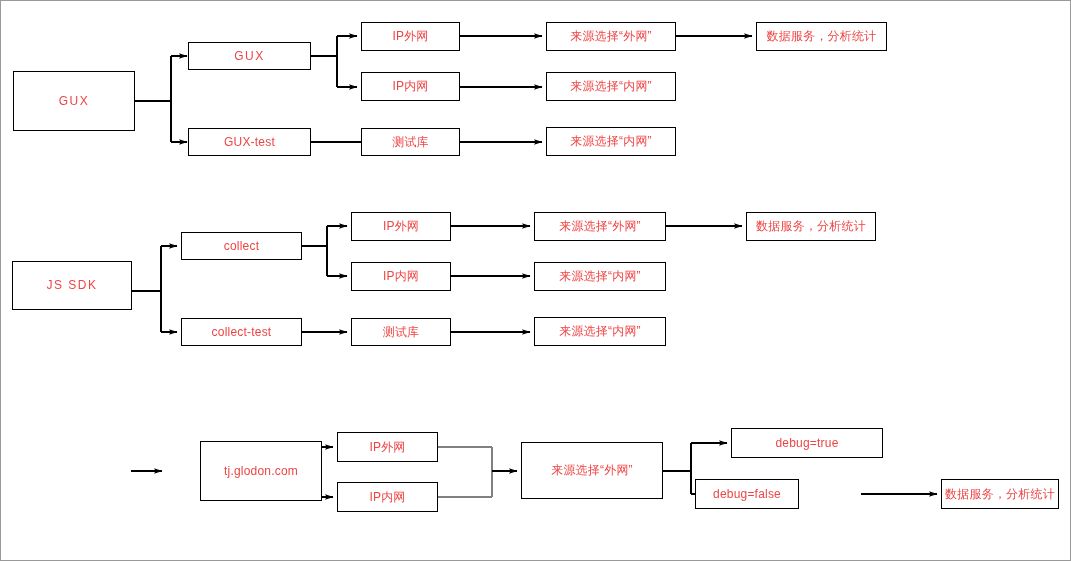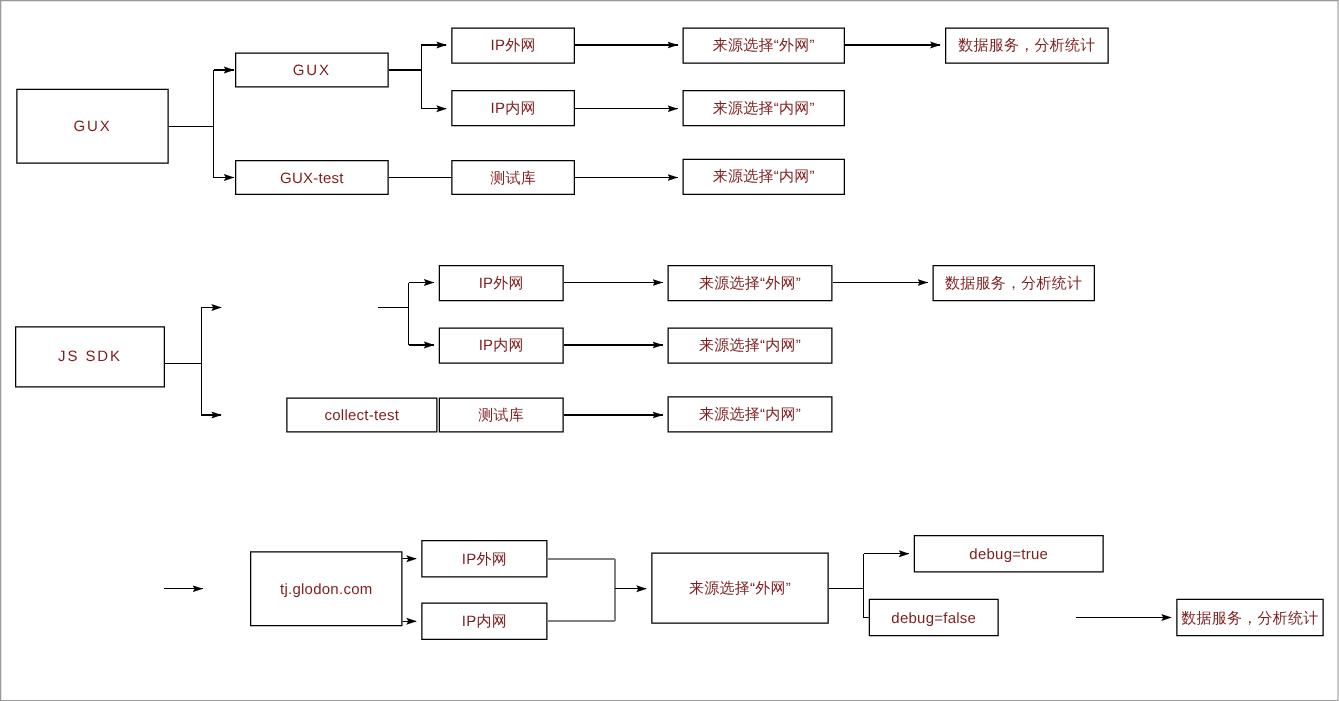--- a/index.html
+++ b/index.html
@@ -28,21 +28,21 @@
     pointer-events: none;
   }
   .node {
     position: absolute;
     box-sizing: border-box;
     border: 1px solid #000000;
     background: #ffffff;
     display: flex;
     align-items: center;
     justify-content: center;
-    color: #7f1d1d;
+    color: #ef4444;
     font-size: 12px;
     line-height: 1.25;
     white-space: nowrap;
     letter-spacing: 0.2px;
   }
   .node.wide-letter {
     letter-spacing: 1.5px;
   }
 </style>
 </head>
@@ -137,22 +137,23 @@
   <div class="node" style="left:545px; top:21px; width:130px; height:29px;">来源选择“外网”</div>
 
   <div class="node" style="left:545px; top:71px; width:130px; height:29px;">来源选择“内网”</div>
 
   <div class="node" style="left:545px; top:126px; width:130px; height:29px;">来源选择“内网”</div>
 
   <div class="node" style="left:755px; top:21px; width:131px; height:29px;">数据服务，分析统计</div>
 
   <div class="node wide-letter" style="left:11px; top:260px; width:120px; height:49px;">JS SDK</div>
 
+  <div class="node" style="left:180px; top:231px; width:121px; height:28px;">collect</div>
 
-  <div class="node" style="left:180px; top:317px; width:121px; height:28px;margin-left:48px;">collect-test</div>
+  <div class="node" style="left:180px; top:317px; width:121px; height:28px;">collect-test</div>
 
   <div class="node" style="left:350px; top:211px; width:100px; height:29px;">IP外网</div>
 
   <div class="node" style="left:350px; top:261px; width:100px; height:29px;">IP内网</div>
 
   <div class="node" style="left:350px; top:317px; width:100px; height:28px;">测试库</div>
 
   <div class="node" style="left:533px; top:211px; width:132px; height:29px;">来源选择“外网”</div>
 
   <div class="node" style="left:533px; top:261px; width:132px; height:29px;">来源选择“内网”</div>

